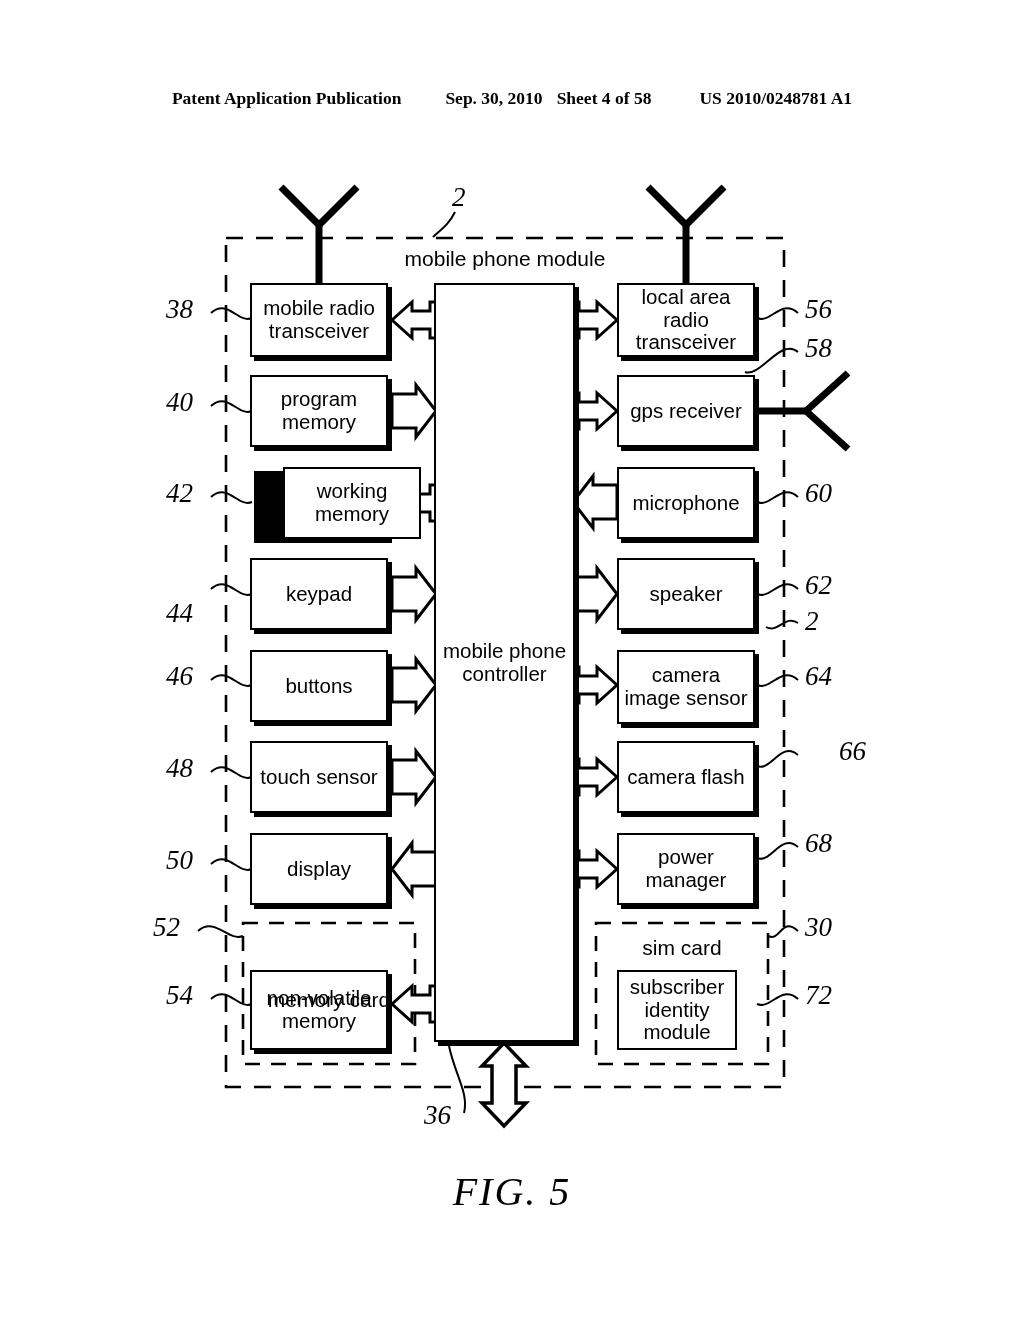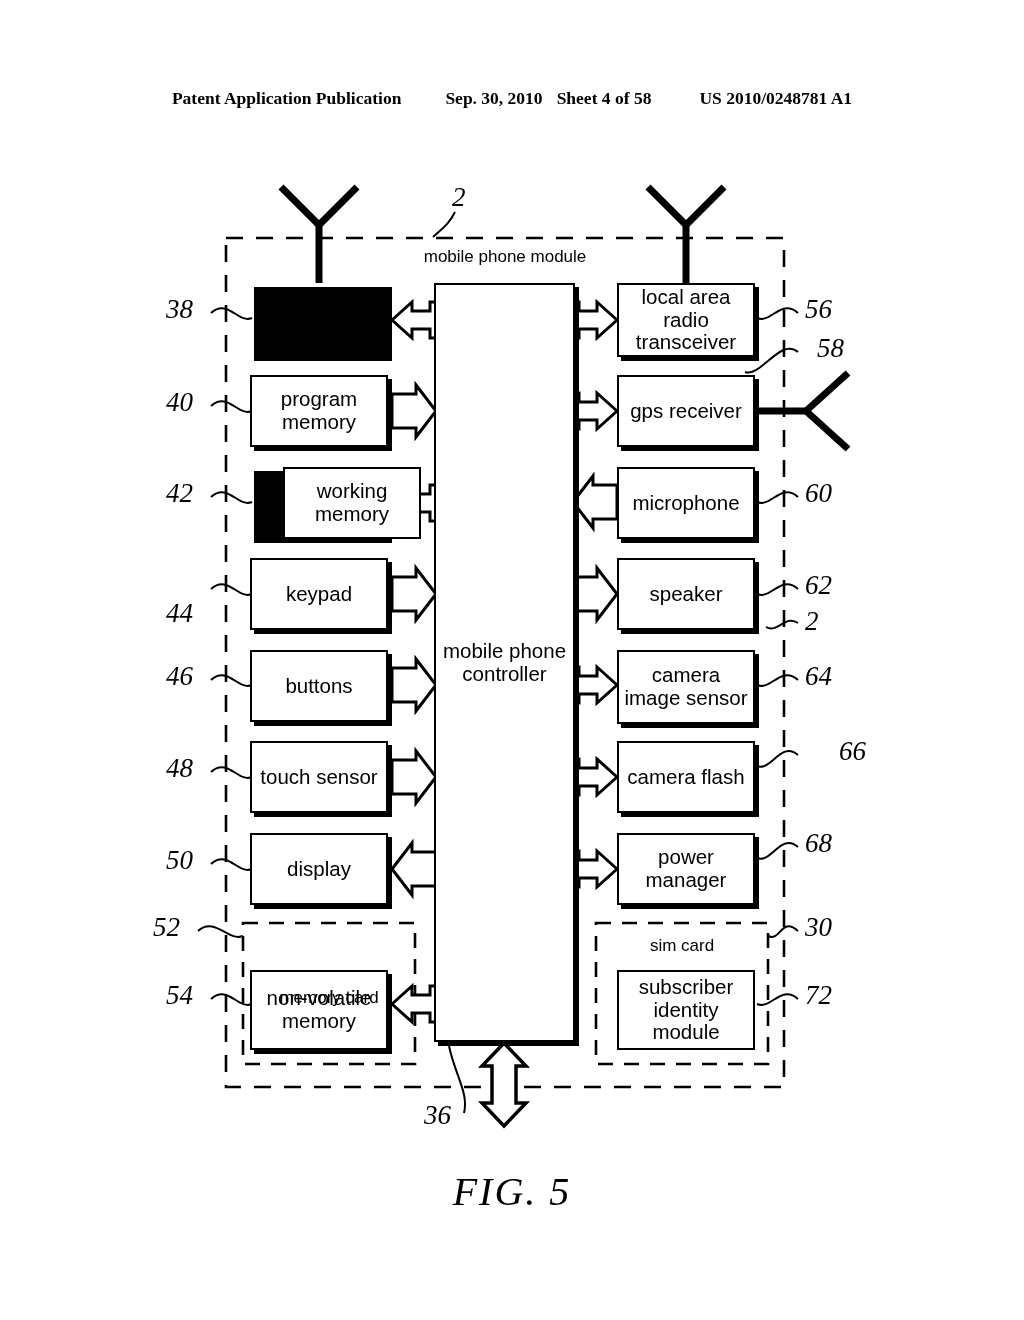--- a/index.html
+++ b/index.html
@@ -36,21 +36,21 @@
     text-align:center;
     font-size:20.5px;
     line-height:1.12;
     z-index:5;
   }
   .blk .lbl{display:block;padding:0 4px;}
   .shadowbox{
     position:absolute;background:#000;z-index:4;
   }
   .grp-title{
-    position:absolute;font-size:17px;text-align:center;z-index:6;
+    position:absolute;font-size:21px;text-align:center;z-index:6;
   }
   
   .ref{
     position:absolute;
     font-family:"Liberation Serif", serif;
     font-style:italic;
     font-size:27px;
     z-index:7;
     white-space:nowrap;
   }
@@ -206,20 +206,23 @@
       <path d="M798 999 C781 984, 771 1010, 757 1004"></path>
     </g>
   </svg>
 
   <div class="shadowbox" style="left:438px;top:287px;width:141px;height:759px;"></div>
   <div class="blk" style="left:434px;top:283px;width:141px;height:759px;">
     <span class="lbl">mobile phone controller</span>
   </div>
 
   <div class="shadowbox" style="left:254px;top:287px;width:138px;height:74px;"></div>
+  <div class="blk" style="left:250px;top:283px;width:138px;height:74px;">
+    <span class="lbl">mobile radio transceiver</span>
+  </div>
 
   <div class="shadowbox" style="left:254px;top:379px;width:138px;height:72px;"></div>
   <div class="blk" style="left:250px;top:375px;width:138px;height:72px;">
     <span class="lbl">program memory</span>
   </div>
 
   <div class="shadowbox" style="left:254px;top:471px;width:138px;height:72px;"></div>
   <div class="blk" style="left:250px;top:467px;width:138px;height:72px;margin-left:33px;">
     <span class="lbl">working memory</span>
   </div>
@@ -277,42 +280,42 @@
   <div class="shadowbox" style="left:621px;top:745px;width:138px;height:72px;"></div>
   <div class="blk" style="left:617px;top:741px;width:138px;height:72px;">
     <span class="lbl">camera flash</span>
   </div>
 
   <div class="shadowbox" style="left:621px;top:837px;width:138px;height:72px;"></div>
   <div class="blk" style="left:617px;top:833px;width:138px;height:72px;">
     <span class="lbl">power manager</span>
   </div>
 
-  <div class="blk" style="left:617px;top:970px;width:138px;height:80px;border-width:2px;">
+  <div class="blk" style="left:617px;top:970px;width:120px;height:80px;border-width:2px;">
     <span class="lbl">subscriber identity module</span>
   </div>
 
   <div class="grp-title" style="left:330px;top:247px;width:350px;">mobile phone module</div>
   <div class="grp-title" style="left:243px;top:988px;width:172px;">memory card</div>
   <div class="grp-title" style="left:596px;top:936px;width:172px;">sim card</div>
 
   <div class="ref" style="left:452px;top:182px;">2</div>
   <div class="ref" style="left:166px;top:294px;">38</div>
   <div class="ref" style="left:166px;top:387px;">40</div>
   <div class="ref" style="left:166px;top:478px;">42</div>
   <div class="ref" style="left:166px;top:598px;">44</div>
   <div class="ref" style="left:166px;top:661px;">46</div>
   <div class="ref" style="left:166px;top:753px;">48</div>
   <div class="ref" style="left:166px;top:845px;">50</div>
   <div class="ref" style="left:153px;top:912px;">52</div>
   <div class="ref" style="left:166px;top:980px;">54</div>
   <div class="ref" style="left:424px;top:1100px;text-align:center;">36</div>
 
   <div class="ref" style="left:805px;top:294px;">56</div>
-  <div class="ref" style="left:805px;top:333px;margin-left:12px;">58</div>
+  <div class="ref" style="left:805px;top:333px;">58</div>
   <div class="ref" style="left:805px;top:478px;">60</div>
   <div class="ref" style="left:805px;top:570px;">62</div>
   <div class="ref" style="left:805px;top:606px;">2</div>
   <div class="ref" style="left:805px;top:661px;">64</div>
   <div class="ref" style="left:839px;top:736px;">66</div>
   <div class="ref" style="left:805px;top:828px;">68</div>
   <div class="ref" style="left:805px;top:912px;">30</div>
   <div class="ref" style="left:805px;top:980px;">72</div>
 
   <div id="fig-caption">FIG. 5</div>

